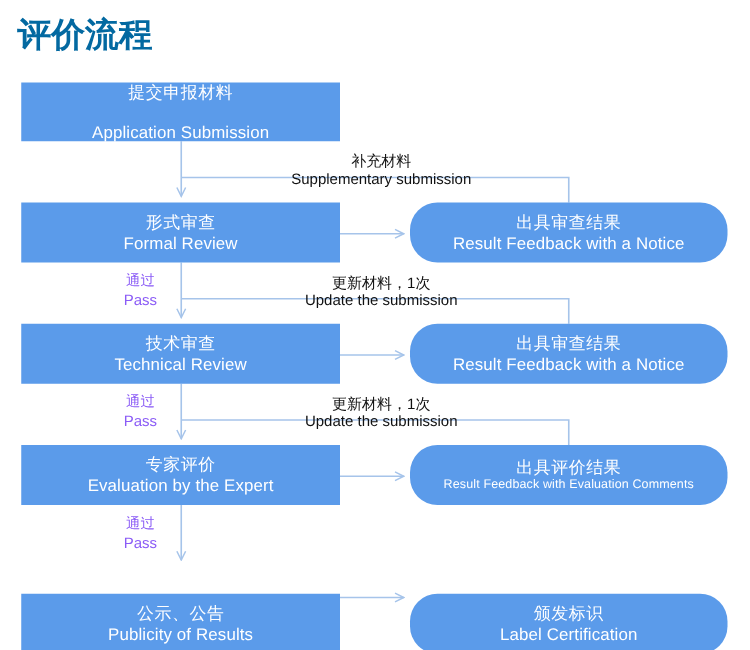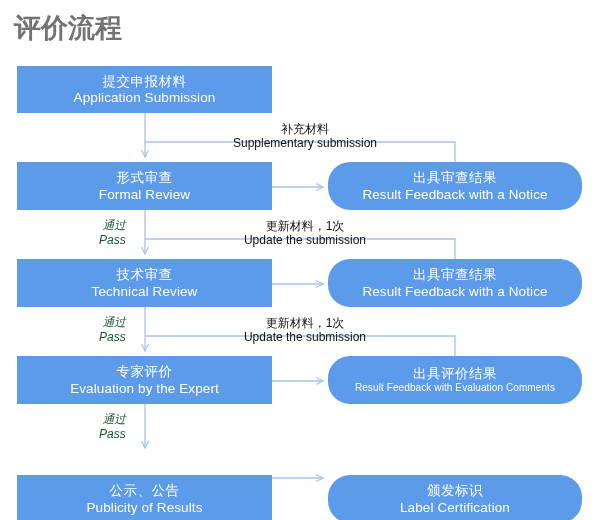--- a/index.html
+++ b/index.html
@@ -23,21 +23,21 @@
     height: 520px;
   }
 
   
   .title {
     position: absolute;
     left: 14px;
     top: 11px;
     font-size: 27px;
     font-weight: bold;
-    color: #737373;
+    color: #0369a1;
     letter-spacing: 0px;
     line-height: 34px;
     white-space: nowrap;
   }
 
   
   .node {
     position: absolute;
     background: #5b9bea;
     box-sizing: border-box;
@@ -61,44 +61,43 @@
     margin-top: 1px;
   }
   .node .en.small {
     font-size: 10px;
     letter-spacing: 0.1px;
   }
 
   
   .col-left  { left: 17px;  width: 255px; }
   .col-right { left: 328px; width: 254px; border-radius: 22px; }
-  .row-0 { top: 66px;  height: 47px; }
+  .row-0 { top: 66px;  height: 47px; justify-content: space-between; }
   .row-1 { top: 162px; height: 48px; }
   .row-2 { top: 259px; height: 48px; }
   .row-3 { top: 356px; height: 48px; }
   .row-4 { top: 453px; height: 48px; margin-top: 22px; }
 
   
   .edge-label {
     position: absolute;
     color: #111111;
     text-align: center;
     line-height: 1.18;
     white-space: nowrap;
   }
   .edge-label .cn { font-size: 12px; display: block; }
   .edge-label .en { font-size: 12px;   display: block; }
 
   .pass-label {
     position: absolute;
-    color: #14532d;
-    text-align: right;
+    color: #8b5cf6;
+    text-align: center;
     line-height: 1.2;
     white-space: nowrap;
-    font-style: italic;
   }
   .pass-label .cn { font-size: 11.5px; display: block; }
   .pass-label .en { font-size: 12px;   display: block; }
 
   svg { display: block; }
 </style>
 </head>
 <body>
 
 <div id="canvas">

